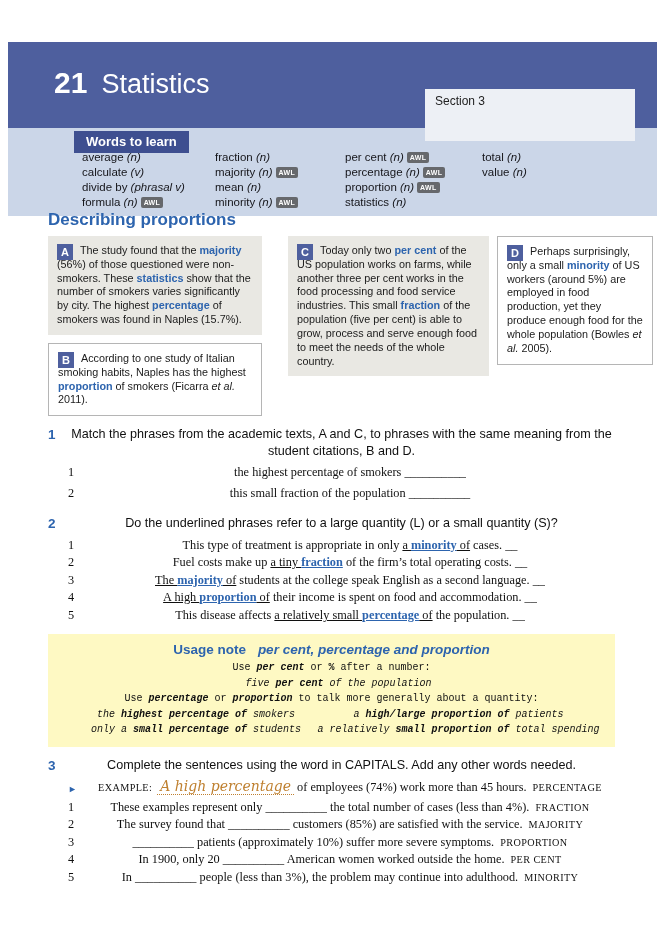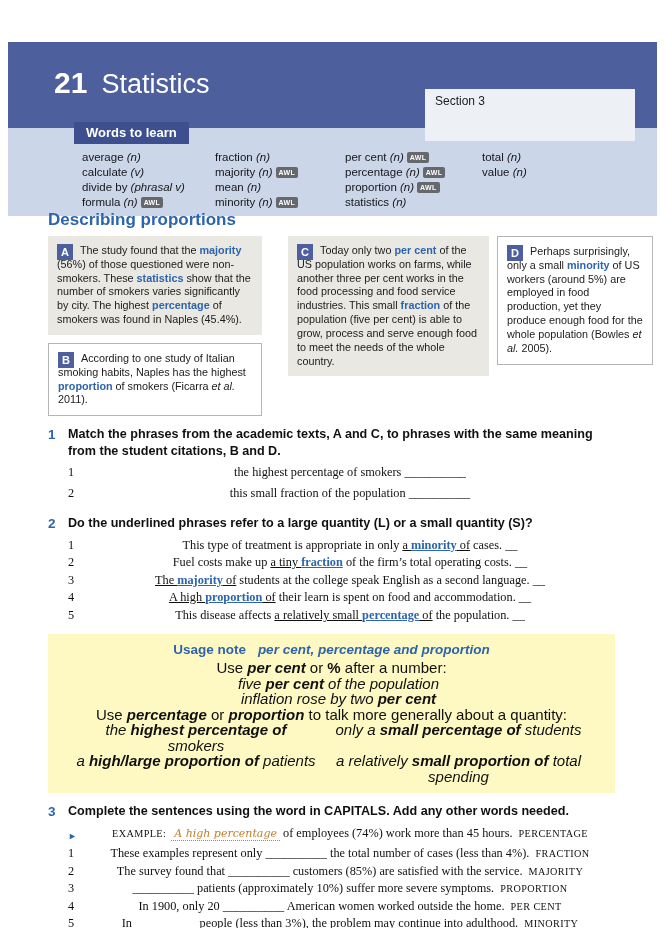--- a/index.html
+++ b/index.html
@@ -11,21 +11,21 @@
   .unit-line{position:absolute;left:46px;top:24px;display:flex;align-items:baseline;gap:14px;color:#fff;}
   .unit-num{font-size:30px;font-weight:bold;}
   .unit-title{font-size:27px;font-weight:400;}
   .section-box{position:absolute;left:425px;top:55px;width:190px;min-height:40px;background:#edf0f5;
                padding:5px 10px 7px;z-index:3;}
   .section-label{font-size:12px;color:#222;}
   .section-title{font-size:15px;font-weight:bold;color:#101010;}
 
   
   .words-band{position:absolute;left:8px;top:94px;width:649px;height:88px;background:#cbd6e8;}
-  .words-chip{position:absolute;left:74px;top:88px;background:#3e4f90;color:#fff;font-size:13px;
+  .words-chip{position:absolute;left:74px;top:97px;background:#3e4f90;color:#fff;font-size:13px;
               font-weight:bold;padding:3px 12px 4px;z-index:2;}
   .words-cols{position:absolute;left:82px;top:116px;width:545px;display:flex;z-index:1;}
   .wcol{font-size:11.5px;line-height:15px;color:#15151a;}
   .wcol1{width:133px}.wcol2{width:130px}.wcol3{width:137px}.wcol4{width:auto}
   .pos{font-style:italic;}
   .awl{display:inline-block;background:#66686c;color:#fff;font-size:7px;font-weight:bold;line-height:1;
        padding:2px 3px;border-radius:2px;margin-left:3px;vertical-align:1px;letter-spacing:.3px;}
   .awl:empty{display:none;}
 
   
@@ -47,38 +47,38 @@
   .kw{color:#2d64ae;font-weight:bold;}
   .i{font-style:italic;}
   .b{font-weight:bold;}
   .bi{font-weight:bold;font-style:italic;}
   .u{text-decoration:underline;}
 
   
   .ex{display:flex;margin-top:10px;}
   .ex-num{width:20px;flex:none;color:#2d64ae;font-weight:bold;font-size:13.5px;padding-top:1px;}
   .ex-body{flex:1;}
-  .ex-instr{font-weight:bold;font-size:12.6px;line-height:16.5px;margin-bottom:5px;color:#101010;}
+  .ex-instr{font-weight:normal;font-size:12.6px;line-height:16.5px;margin-bottom:5px;color:#101010;text-align:center;}
   .item{display:flex;font-family:"Liberation Serif","DejaVu Serif",serif;font-size:12.3px;
         line-height:17.5px;color:#101010;}
   .ex1items .item{margin-bottom:3px;}
   .inum{width:17px;flex:none;}
   .itext{flex:1;text-align:center;}
   .caps{font-size:10.2px;letter-spacing:.4px;margin-left:6px;}
   .exlabel{margin-left:0;margin-right:5px;}
   .arrow{color:#2d64ae;font-size:9px;width:17px;flex:none;padding-top:3px;}
-  .hand{font-family:"DejaVu Serif",serif;font-style:italic;color:#bf8030;font-size:11px;
+  .hand{font-family:"DejaVu Serif",serif;font-style:italic;color:#bf8030;font-size:14px;
         border-bottom:1px dotted #bf8030;padding:0 3px;}
 
   
   .usage{background:#fef9c3;padding:8px 14px 9px;margin-top:10px;text-align:center;}
   .usage-title{font-size:13.5px;color:#2d64ae;margin-bottom:3px;}
   .usage-label{font-weight:bold;margin-right:8px;}
   .usage-words{font-weight:bold;font-style:italic;}
-  .uline{font-family:Liberation Sans, sans-serif;font-size:15px;line-height:15.5px;color:#101010;}
+  .uline{font-family:Liberation Mono, monospace;font-size:10px;line-height:15.5px;color:#101010;}
   .indent{padding-left:14px;}
   .ucols{display:grid;grid-template-columns:240px 1fr;padding-left:14px;}
 
   
   .footer{position:absolute;left:48px;top:892px;font-size:18px;}
   .fpage{font-weight:bold;color:#101010;margin-right:16px;}
   .fsubject{color:#2d64ae;font-weight:bold;}
   .fsep{color:#2d64ae;margin:0 5px;}
   .funit{color:#222;}
   .bottom-strip{position:absolute;left:8px;top:914px;width:649px;height:12px;background:#4e5f9e;}
@@ -128,21 +128,21 @@
   </div>
 
   <div class="content">
 
     <div class="sec-heading">Describing proportions</div>
 
     <div class="boxes">
       <div class="col-left">
         <div class="bx bx-gray">
           <span class="chip">A</span>
-          <span class="btext"><span>The study found that the </span><span class="kw">majority</span><span> (56%) of those questioned were non-smokers. These </span><span class="kw">statistics</span><span> show that the number of smokers varies significantly by city. The highest </span><span class="kw">percentage</span><span> of smokers was found in Naples (45.4%).</span></span>
+          <span class="btext"><span>The study found that the </span><span class="kw">majority</span><span> (56%) of those questioned were non-smokers. These </span><span class="kw">statistics</span><span> show that the number of smokers varies significantly by city. The highest </span><span class="kw">percentage</span><span> of smokers was found in Naples (15.7%).</span></span>
         </div>
         <div class="bx bx-border">
           <span class="chip">B</span>
           <span class="btext"><span>According to one study of Italian smoking habits, Naples has the highest </span><span class="kw">proportion</span><span> of smokers (Ficarra </span><span class="i">et al.</span><span> 2011).</span></span>
         </div>
       </div>
       <div class="bx bx-gray col-c">
         <span class="chip">C</span>
         <span class="btext"><span>Today only two </span><span class="kw">per cent</span><span> of the US population works on farms, while another three per cent works in the food processing and food service industries. This small </span><span class="kw">fraction</span><span> of the population (five per cent) is able to grow, process and serve enough food to meet the needs of the whole country.</span></span>
       </div>
@@ -180,42 +180,41 @@
         <div class="item">
           <span class="inum">2</span>
           <span class="itext"><span>Fuel costs make up </span><span class="u">a tiny </span><span class="kw u">fraction</span><span> of the firm’s total operating costs. __</span></span>
         </div>
         <div class="item">
           <span class="inum">3</span>
           <span class="itext"><span class="u">The </span><span class="kw u">majority</span><span class="u"> of</span><span> students at the college speak English as a second language. __</span></span>
         </div>
         <div class="item">
           <span class="inum">4</span>
-          <span class="itext"><span class="u">A high </span><span class="kw u">proportion</span><span class="u"> of</span><span> their learn is spent on food and accommodation. __</span></span>
+          <span class="itext"><span class="u">A high </span><span class="kw u">proportion</span><span class="u"> of</span><span> their income is spent on food and accommodation. __</span></span>
         </div>
         <div class="item">
           <span class="inum">5</span>
           <span class="itext"><span>This disease affects </span><span class="u">a relatively small </span><span class="kw u">percentage</span><span class="u"> of</span><span> the population. __</span></span>
         </div>
       </div>
     </div>
 
     <div class="usage">
       <div class="usage-title">
         <span class="usage-label">Usage note</span>
         <span class="usage-words">per cent, percentage and proportion</span>
       </div>
       <div class="uline"><span>Use </span><span class="bi">per cent</span><span> or </span><span class="b">%</span><span> after a number:</span></div>
       <div class="uline indent"><span class="i">five </span><span class="bi">per cent</span><span class="i"> of the population</span></div>
-      <div class="uline indent"><span class="i">inflation rose by two </span><span class="bi">per cent</span></div>
       <div class="uline"><span>Use </span><span class="bi">percentage</span><span> or </span><span class="bi">proportion</span><span> to talk more generally about a quantity:</span></div>
       <div class="ucols">
         <div class="uline"><span class="i">the </span><span class="bi">highest percentage of</span><span class="i"> smokers</span></div>
+        <div class="uline"><span class="i">a </span><span class="bi">high/large proportion of</span><span class="i"> patients</span></div>
         <div class="uline"><span class="i">only a </span><span class="bi">small percentage of</span><span class="i"> students</span></div>
-        <div class="uline"><span class="i">a </span><span class="bi">high/large proportion of</span><span class="i"> patients</span></div>
         <div class="uline"><span class="i">a relatively </span><span class="bi">small proportion of</span><span class="i"> total spending</span></div>
       </div>
     </div>
 
     <div class="ex">
       <div class="ex-num">3</div>
       <div class="ex-body">
         <div class="ex-instr">Complete the sentences using the word in CAPITALS. Add any other words needed.</div>
         <div class="item">
           <span class="arrow">►</span>

